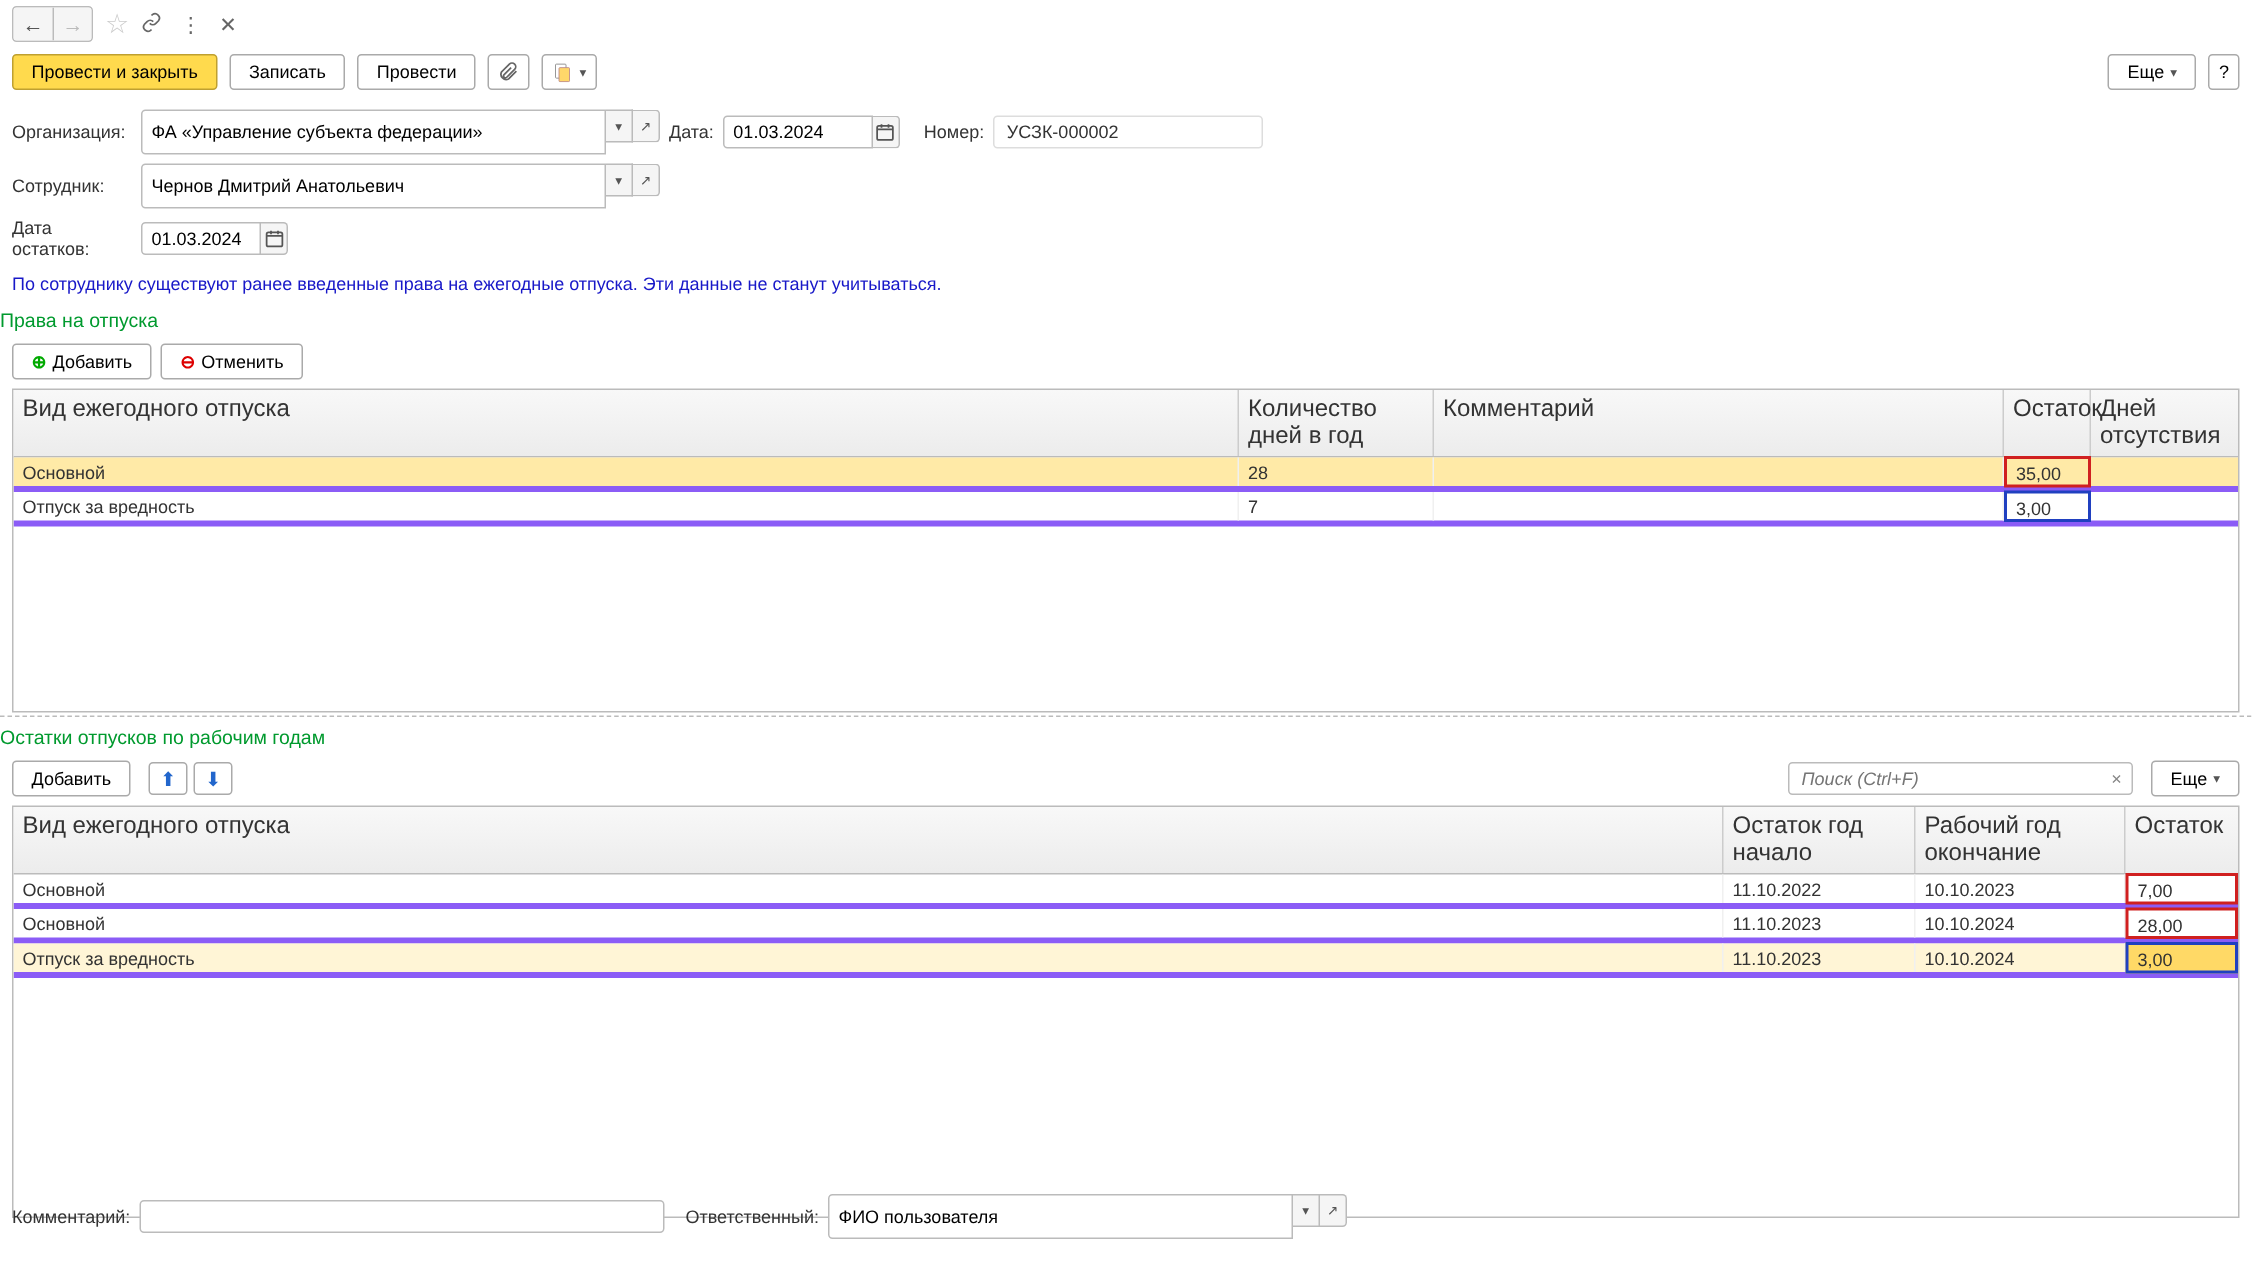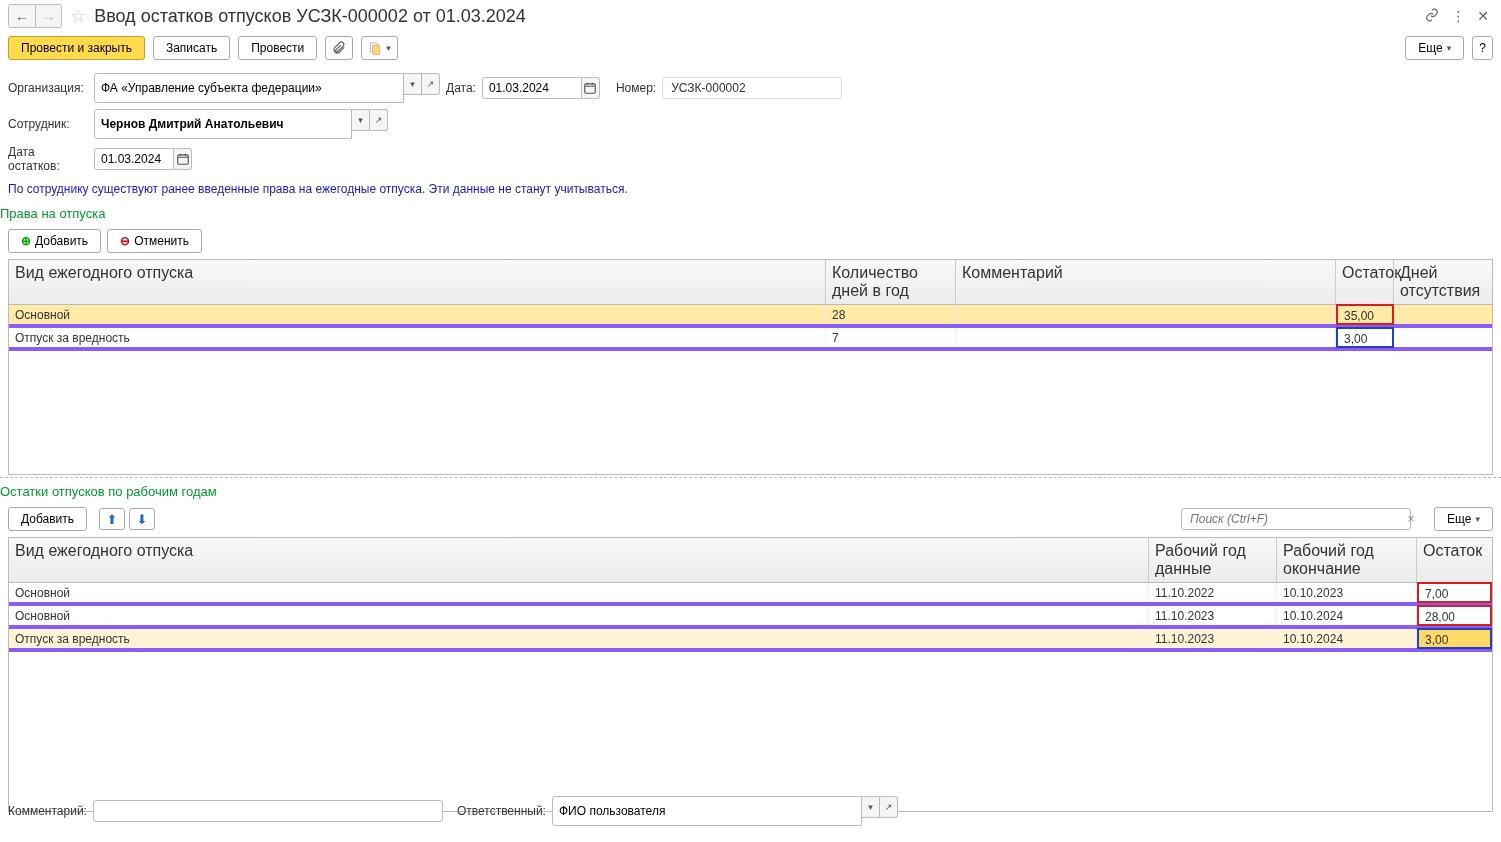--- a/index.html
+++ b/index.html
@@ -164,21 +164,20 @@
   align-items: center;
   justify-content: center;
   color: #2266cc;
   cursor: pointer;
   font-size: 13px;
 }
 .search-wrap {
   display: flex;
   align-items: flex-end;
   margin-left: auto;
-  gap: 11px;
 }
 .search-input {
   border: 1px solid #bbb;
   border-radius: 3px;
   padding: 2px 22px 2px 8px;
   width: 230px;
   height: 22px;
   font-size: 12px;
   color: #888;
   font-style: italic;
@@ -269,21 +268,20 @@
 </style>
 </head>
 <body>
 
 <div class="titlebar">
   <div class="nav-btns">
     <div class="nav-btn">←</div>
     <div class="nav-btn disabled">→</div>
   </div>
   <div class="star-icon">☆</div>
-  <div class="title">Ввод остатков отпусков УСЗК-000002 от 01.03.2024</div>
   <div class="title-actions">
     <span>
       <svg class="icon" viewBox="0 0 24 24" fill="none" stroke="#666" stroke-width="2">
           <path d="M10 13a5 5 0 0 0 7 0l3-3a5 5 0 0 0-7-7l-1 1"></path>
           <path d="M14 11a5 5 0 0 0-7 0l-3 3a5 5 0 0 0 7 7l1-1"></path>
         </svg>
     </span>
     <span>⋮</span>
     <span>✕</span>
   </div>
@@ -330,21 +328,21 @@
         </svg>
     </div>
   </div>
   <div style="margin-left:10px">Номер:</div>
   <div class="readonly-box">УСЗК-000002</div>
 </div>
 
 <div class="form-row">
   <div class="form-label">Сотрудник:</div>
   <div class="combo-wrap">
-    <input class="combo-input" style="width: 258px; font-weight: bold;" value="Чернов Дмитрий Анатольевич">
+    <input class="combo-input" style="width: 310px;" value="Чернов Дмитрий Анатольевич">
     <div class="combo-btn">▾</div>
     <div class="combo-btn">↗</div>
   </div>
 </div>
 
 <div class="form-row">
   <div class="form-label" style="width:80px">Дата остатков:</div>
   <div class="combo-wrap">
     <input class="date-input" style="width: 80px;" value="01.03.2024">
     <div class="combo-btn">
@@ -405,21 +403,21 @@
     <div class="search-clear">×</div>
   </div>
   <button class="btn" style="margin-left:8px">
       <span>Еще</span>
       <span class="caret">▾</span>
     </button>
 </div>
 <div class="table table-2">
   <div class="thead">
     <div class="th col-type2">Вид ежегодного отпуска</div>
-    <div class="th col-start2">Рабочий год данные</div>
+    <div class="th col-start2">Остаток год начало</div>
     <div class="th col-end2">Рабочий год окончание</div>
     <div class="th col-remain2">Остаток</div>
   </div>
   <div class="tr">
     <div class="td col-type2">Основной</div>
     <div class="td col-start2">11.10.2022</div>
     <div class="td col-end2">10.10.2023</div>
     <div class="td col-remain2 num cell-redbox">7,00</div>
   </div>
   <div class="tr">

